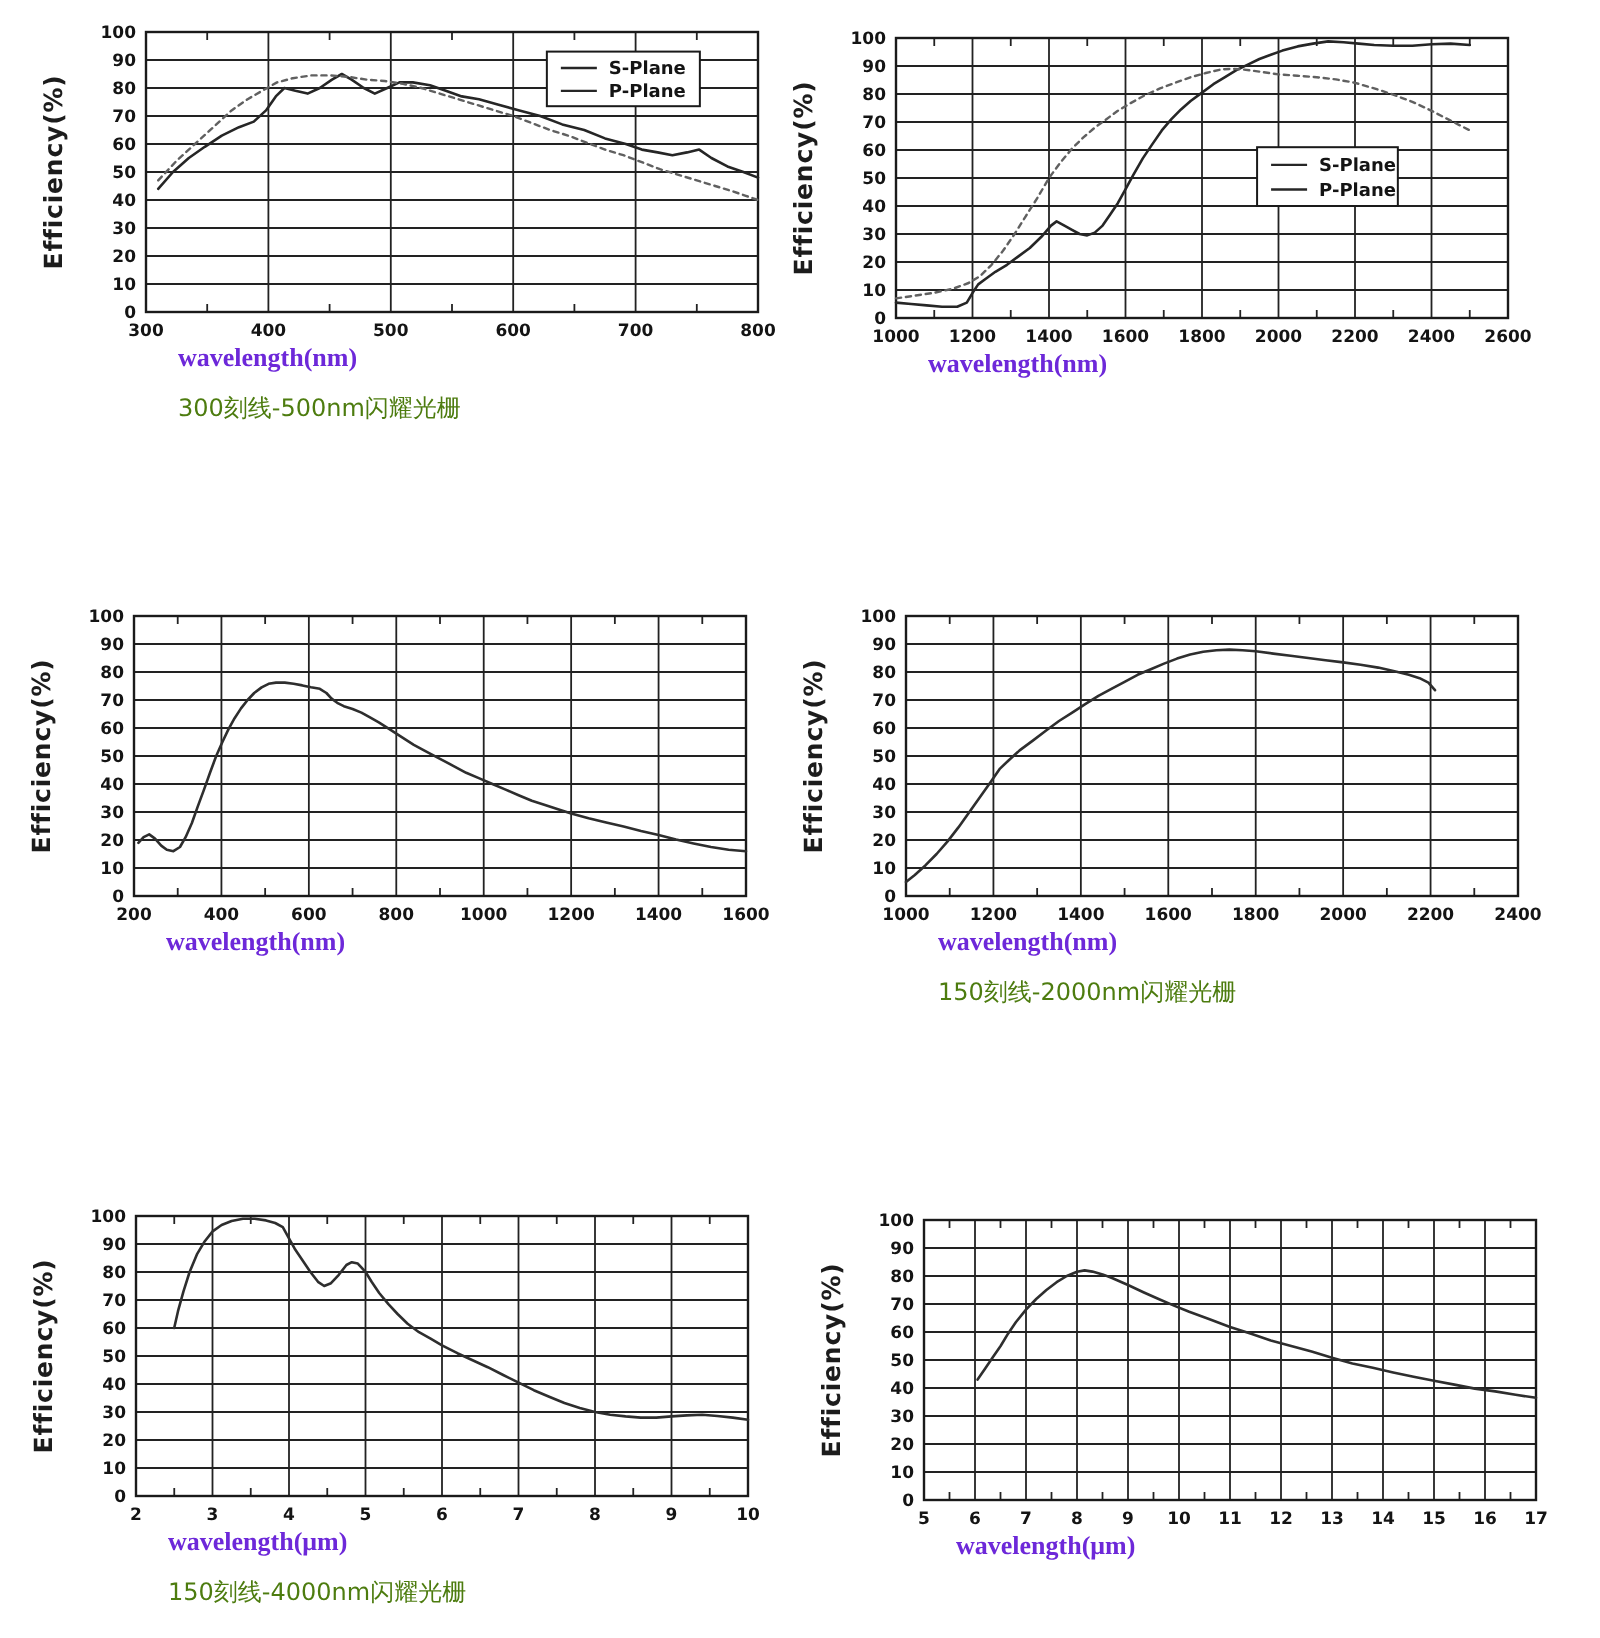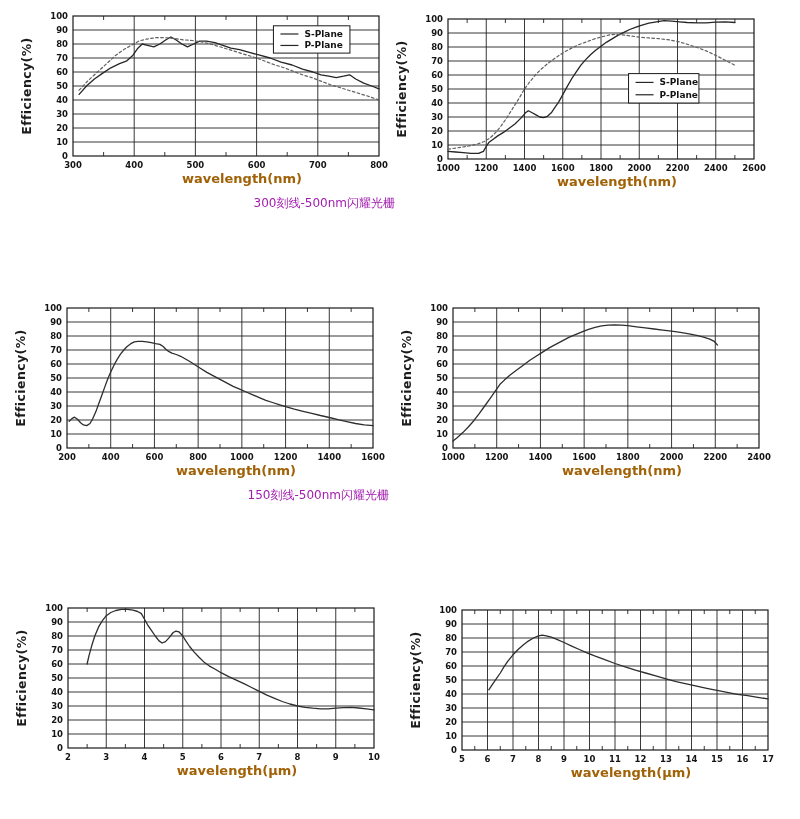--- a/index.html
+++ b/index.html
@@ -3,24 +3,24 @@
 <meta charset="utf-8">
 <style>
   html,body{margin:0;padding:0;background:#ffffff;}
   .page{position:relative;width:800px;height:819px;background:#ffffff;overflow:hidden;
         font-family:"DejaVu Sans",sans-serif;}
   .chart-block{position:absolute;width:378px;padding-left:16px;box-sizing:content-box;}
   .plot-svg{display:block;}
   .ylabel{position:absolute;left:-60px;top:68px;width:140px;height:16px;text-align:center;
           transform:rotate(-90deg);font-size:12.5px;font-weight:700;color:#1c1c1c;
           letter-spacing:0.4px;white-space:nowrap;}
-  .xlabel{width:306px;margin-left:56px;margin-top:-1px;text-align:center;
-          font-size:13px;font-weight:700;color:#a16207;}
-  .caption{width:306px;margin-left:56px;margin-top:9px;text-align:right;
-           font-size:12px;font-weight:400;color:#a21caf;}
+  .xlabel{width:306px;margin-left:56px;margin-top:-1px;text-align:left;
+          font-size:13px;font-weight:700;color:#6d28d9;font-family:Liberation Serif, serif;}
+  .caption{width:306px;margin-left:56px;margin-top:9px;text-align:left;
+           font-size:12px;font-weight:400;color:#4d7c0f;}
   .tick{font-family:"DejaVu Sans",sans-serif;font-size:8.5px;font-weight:700;fill:#141414;}
   .legend-label{font-family:"DejaVu Sans",sans-serif;font-size:9px;font-weight:700;fill:#141414;}
 </style>
 </head>
 <body>
 
 <div class="page">
 
   <div class="chart-block" style="left:17px;top:10px">
     <div class="ylabel">Efficiency(%)</div>
@@ -193,21 +193,20 @@
         <text x="83.71428571428572" y="158" text-anchor="middle" class="tick">400</text>
         <text x="127.42857142857143" y="158" text-anchor="middle" class="tick">600</text>
         <text x="171.14285714285714" y="158" text-anchor="middle" class="tick">800</text>
         <text x="214.85714285714286" y="158" text-anchor="middle" class="tick">1000</text>
         <text x="258.57142857142856" y="158" text-anchor="middle" class="tick">1200</text>
         <text x="302.2857142857143" y="158" text-anchor="middle" class="tick">1400</text>
         <text x="346" y="158" text-anchor="middle" class="tick">1600</text>
         <polyline points="42.2,119.4 44.8,116.6 47.6,115.2 50.5,117.3 53.6,120.8 56.4,122.9 59.7,123.6 63.0,121.5 65.8,116.6 68.9,109.6 71.9,101.2 75.0,92.8 78.0,84.4 81.1,76.0 84.2,69.0 87.2,62.7 90.3,57.1 93.5,52.2 96.8,48.0 100.1,44.5 103.8,41.7 107.3,39.9 111.0,39.3 115.4,39.3 119.8,39.9 124.2,40.7 128.5,41.6 132.9,42.4 136.2,44.5 138.8,47.3 141.6,49.4 144.9,51.1 149.3,52.5 153.7,54.3 158.0,56.7 162.4,59.2 167.9,62.7 173.3,66.2 179.9,70.4 186.4,73.9 193.0,77.4 199.6,80.9 206.1,84.4 212.7,87.2 219.2,90.0 225.8,92.8 232.3,95.6 238.9,98.4 245.5,100.5 252.0,102.6 258.6,104.7 267.3,107.1 276.1,109.3 284.8,111.3 293.5,113.5 302.3,115.5 311.0,117.7 319.8,119.7 328.5,121.5 337.3,122.9 346.0,123.6" fill="none" stroke="#2e2e2e" stroke-width="1.3" stroke-linejoin="round" stroke-linecap="round"></polyline>
       </svg>
     <div class="xlabel">wavelength(nm)</div>
-    <div class="caption">150刻线-500nm闪耀光栅</div>
   </div>
 
   <div class="chart-block" style="left:397px;top:302px">
     <div class="ylabel">Efficiency(%)</div>
     <svg class="plot-svg" width="360" height="162" viewBox="0 0 360 162">
         <line x1="40" x2="346" y1="132" y2="132" stroke="#222222" stroke-width="0.9"></line>
         <line x1="40" x2="346" y1="118" y2="118" stroke="#222222" stroke-width="0.9"></line>
         <line x1="40" x2="346" y1="104" y2="104" stroke="#222222" stroke-width="0.9"></line>
         <line x1="40" x2="346" y1="90" y2="90" stroke="#222222" stroke-width="0.9"></line>
         <line x1="40" x2="346" y1="76" y2="76" stroke="#222222" stroke-width="0.9"></line>
@@ -251,20 +250,21 @@
         <text x="83.71428571428572" y="158" text-anchor="middle" class="tick">1200</text>
         <text x="127.42857142857143" y="158" text-anchor="middle" class="tick">1400</text>
         <text x="171.14285714285714" y="158" text-anchor="middle" class="tick">1600</text>
         <text x="214.85714285714286" y="158" text-anchor="middle" class="tick">1800</text>
         <text x="258.57142857142856" y="158" text-anchor="middle" class="tick">2000</text>
         <text x="302.2857142857143" y="158" text-anchor="middle" class="tick">2200</text>
         <text x="346" y="158" text-anchor="middle" class="tick">2400</text>
         <polyline points="40.0,139.0 44.4,135.5 49.8,130.6 55.3,125.0 60.8,118.7 66.2,111.7 71.7,104.0 77.2,96.3 82.6,88.6 87.0,82.3 91.4,78.1 96.8,73.2 103.4,68.3 109.9,63.4 116.5,58.5 123.1,54.3 129.6,50.1 136.2,45.9 142.7,42.4 149.3,38.9 155.8,35.4 162.4,32.6 169.0,29.8 175.5,27.3 182.1,25.3 188.6,23.9 195.2,23.1 201.7,22.8 208.3,23.1 214.9,23.6 223.6,24.8 232.3,25.9 241.1,27.0 249.8,28.1 258.6,29.2 267.3,30.4 276.1,31.8 284.8,33.7 291.4,35.4 296.8,37.1 301.2,39.3 304.5,43.1" fill="none" stroke="#2e2e2e" stroke-width="1.3" stroke-linejoin="round" stroke-linecap="round"></polyline>
       </svg>
     <div class="xlabel">wavelength(nm)</div>
+    <div class="caption">150刻线-2000nm闪耀光栅</div>
   </div>
 
   <div class="chart-block" style="left:12px;top:602px">
     <div class="ylabel">Efficiency(%)</div>
     <svg class="plot-svg" width="360" height="162" viewBox="0 0 360 162">
         <line x1="40" x2="346" y1="132" y2="132" stroke="#222222" stroke-width="0.9"></line>
         <line x1="40" x2="346" y1="118" y2="118" stroke="#222222" stroke-width="0.9"></line>
         <line x1="40" x2="346" y1="104" y2="104" stroke="#222222" stroke-width="0.9"></line>
         <line x1="40" x2="346" y1="90" y2="90" stroke="#222222" stroke-width="0.9"></line>
         <line x1="40" x2="346" y1="76" y2="76" stroke="#222222" stroke-width="0.9"></line>
@@ -312,20 +312,21 @@
         <text x="116.5" y="158" text-anchor="middle" class="tick">4</text>
         <text x="154.75" y="158" text-anchor="middle" class="tick">5</text>
         <text x="193" y="158" text-anchor="middle" class="tick">6</text>
         <text x="231.25" y="158" text-anchor="middle" class="tick">7</text>
         <text x="269.5" y="158" text-anchor="middle" class="tick">8</text>
         <text x="307.75" y="158" text-anchor="middle" class="tick">9</text>
         <text x="346" y="158" text-anchor="middle" class="tick">10</text>
         <polyline points="59.1,62.0 61.0,53.6 63.7,43.8 66.8,34.0 70.6,24.9 74.4,18.6 78.3,13.7 82.8,10.5 87.8,8.5 93.5,7.4 99.3,7.4 105.0,8.2 109.6,9.5 113.4,11.6 116.5,17.2 119.6,22.8 123.4,28.4 127.2,34.0 131.0,38.9 134.1,41.0 137.5,39.6 141.4,35.4 145.2,30.5 147.9,29.1 150.9,29.8 154.8,34.0 157.8,38.9 161.6,44.5 166.2,50.1 170.8,55.0 175.8,59.9 181.5,64.1 187.3,67.3 193.0,70.7 200.7,74.6 208.3,78.1 215.9,81.6 223.6,85.5 231.3,89.3 238.9,93.1 246.6,96.4 254.2,99.5 261.9,102.0 269.5,104.0 277.1,105.4 284.8,106.2 292.4,106.8 300.1,106.8 307.8,106.2 315.4,105.7 323.1,105.4 330.7,106.0 338.4,106.8 346.0,107.9" fill="none" stroke="#2e2e2e" stroke-width="1.3" stroke-linejoin="round" stroke-linecap="round"></polyline>
       </svg>
     <div class="xlabel">wavelength(μm)</div>
+    <div class="caption">150刻线-4000nm闪耀光栅</div>
   </div>
 
   <div class="chart-block" style="left:406px;top:604px">
     <div class="ylabel">Efficiency(%)</div>
     <svg class="plot-svg" width="360" height="162" viewBox="0 0 360 162">
         <line x1="40" x2="346" y1="132" y2="132" stroke="#222222" stroke-width="0.9"></line>
         <line x1="40" x2="346" y1="118" y2="118" stroke="#222222" stroke-width="0.9"></line>
         <line x1="40" x2="346" y1="104" y2="104" stroke="#222222" stroke-width="0.9"></line>
         <line x1="40" x2="346" y1="90" y2="90" stroke="#222222" stroke-width="0.9"></line>
         <line x1="40" x2="346" y1="76" y2="76" stroke="#222222" stroke-width="0.9"></line>

